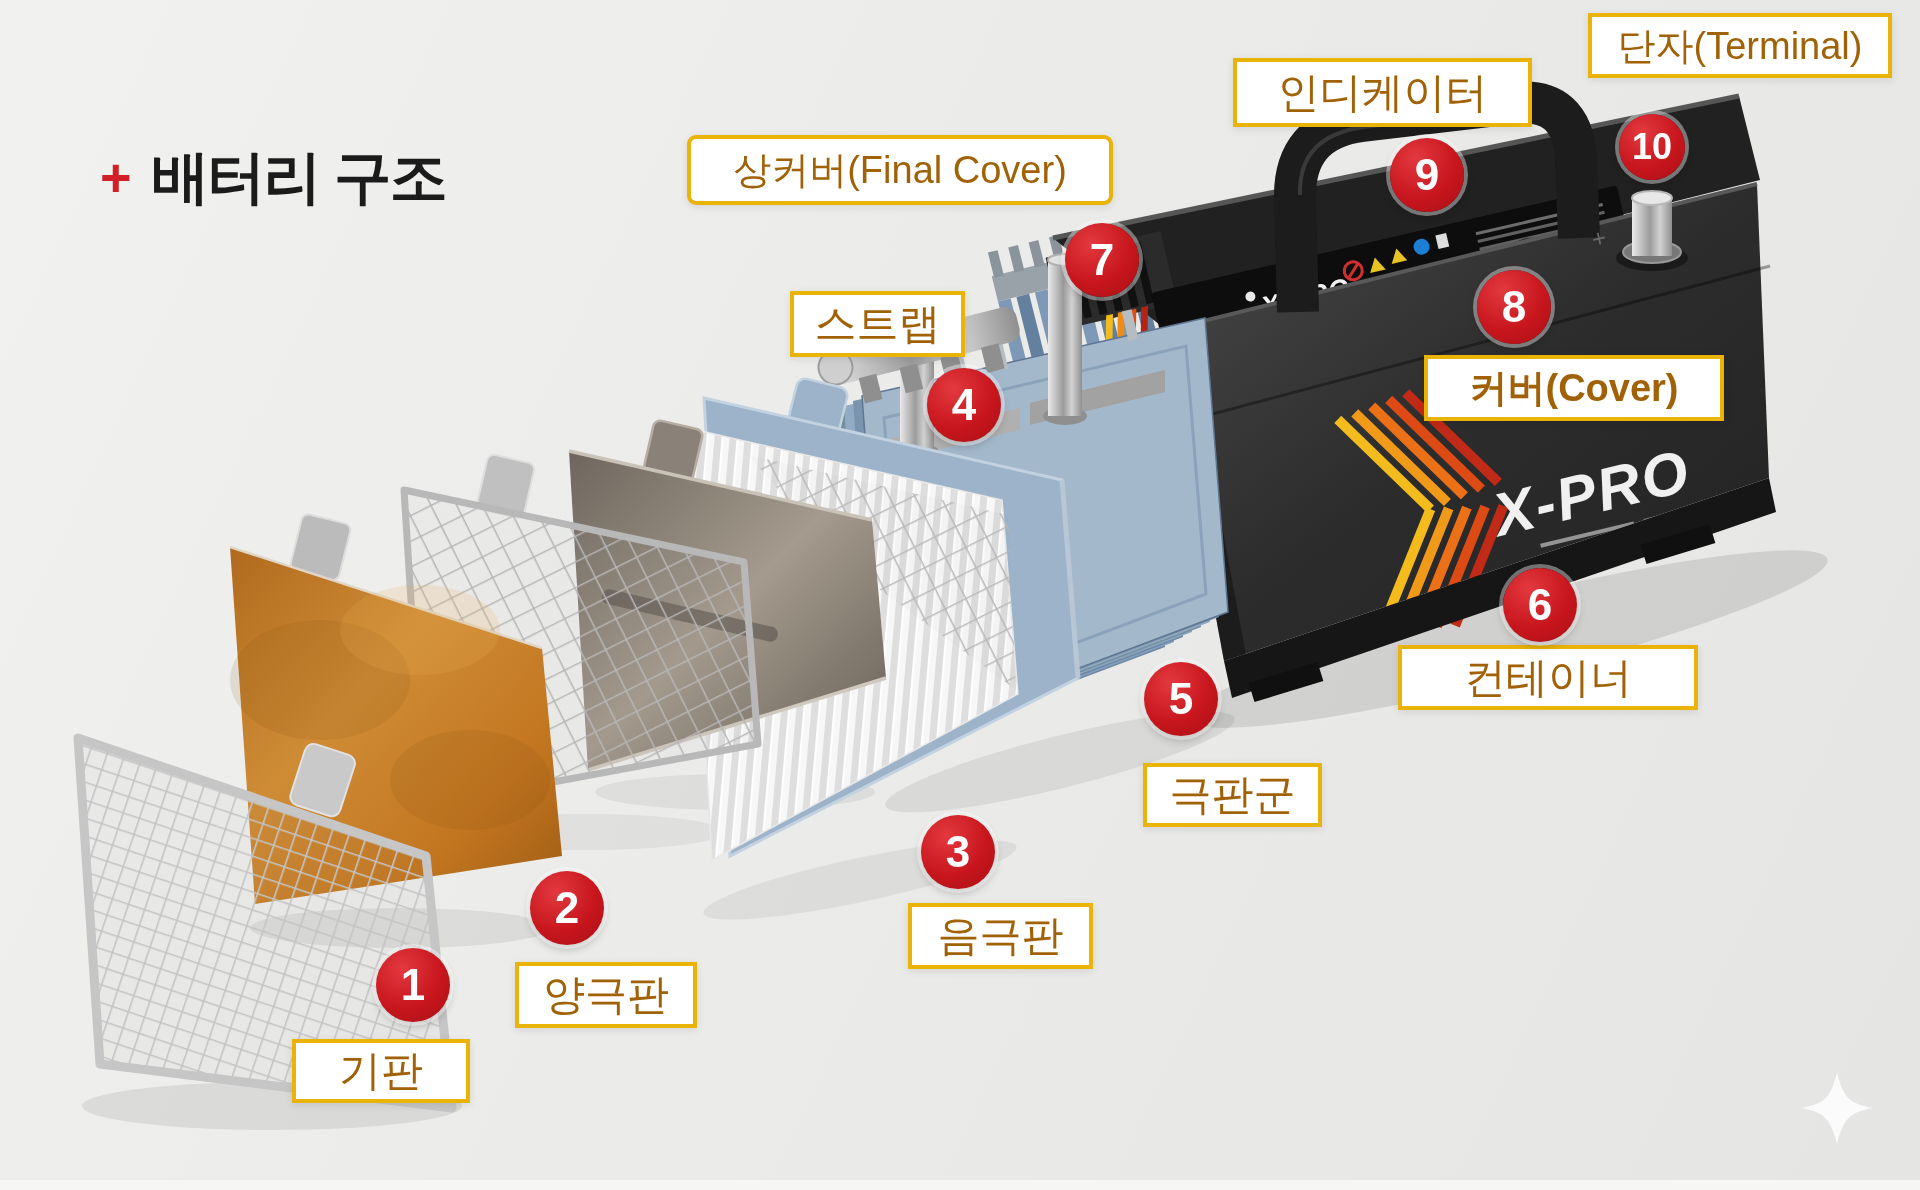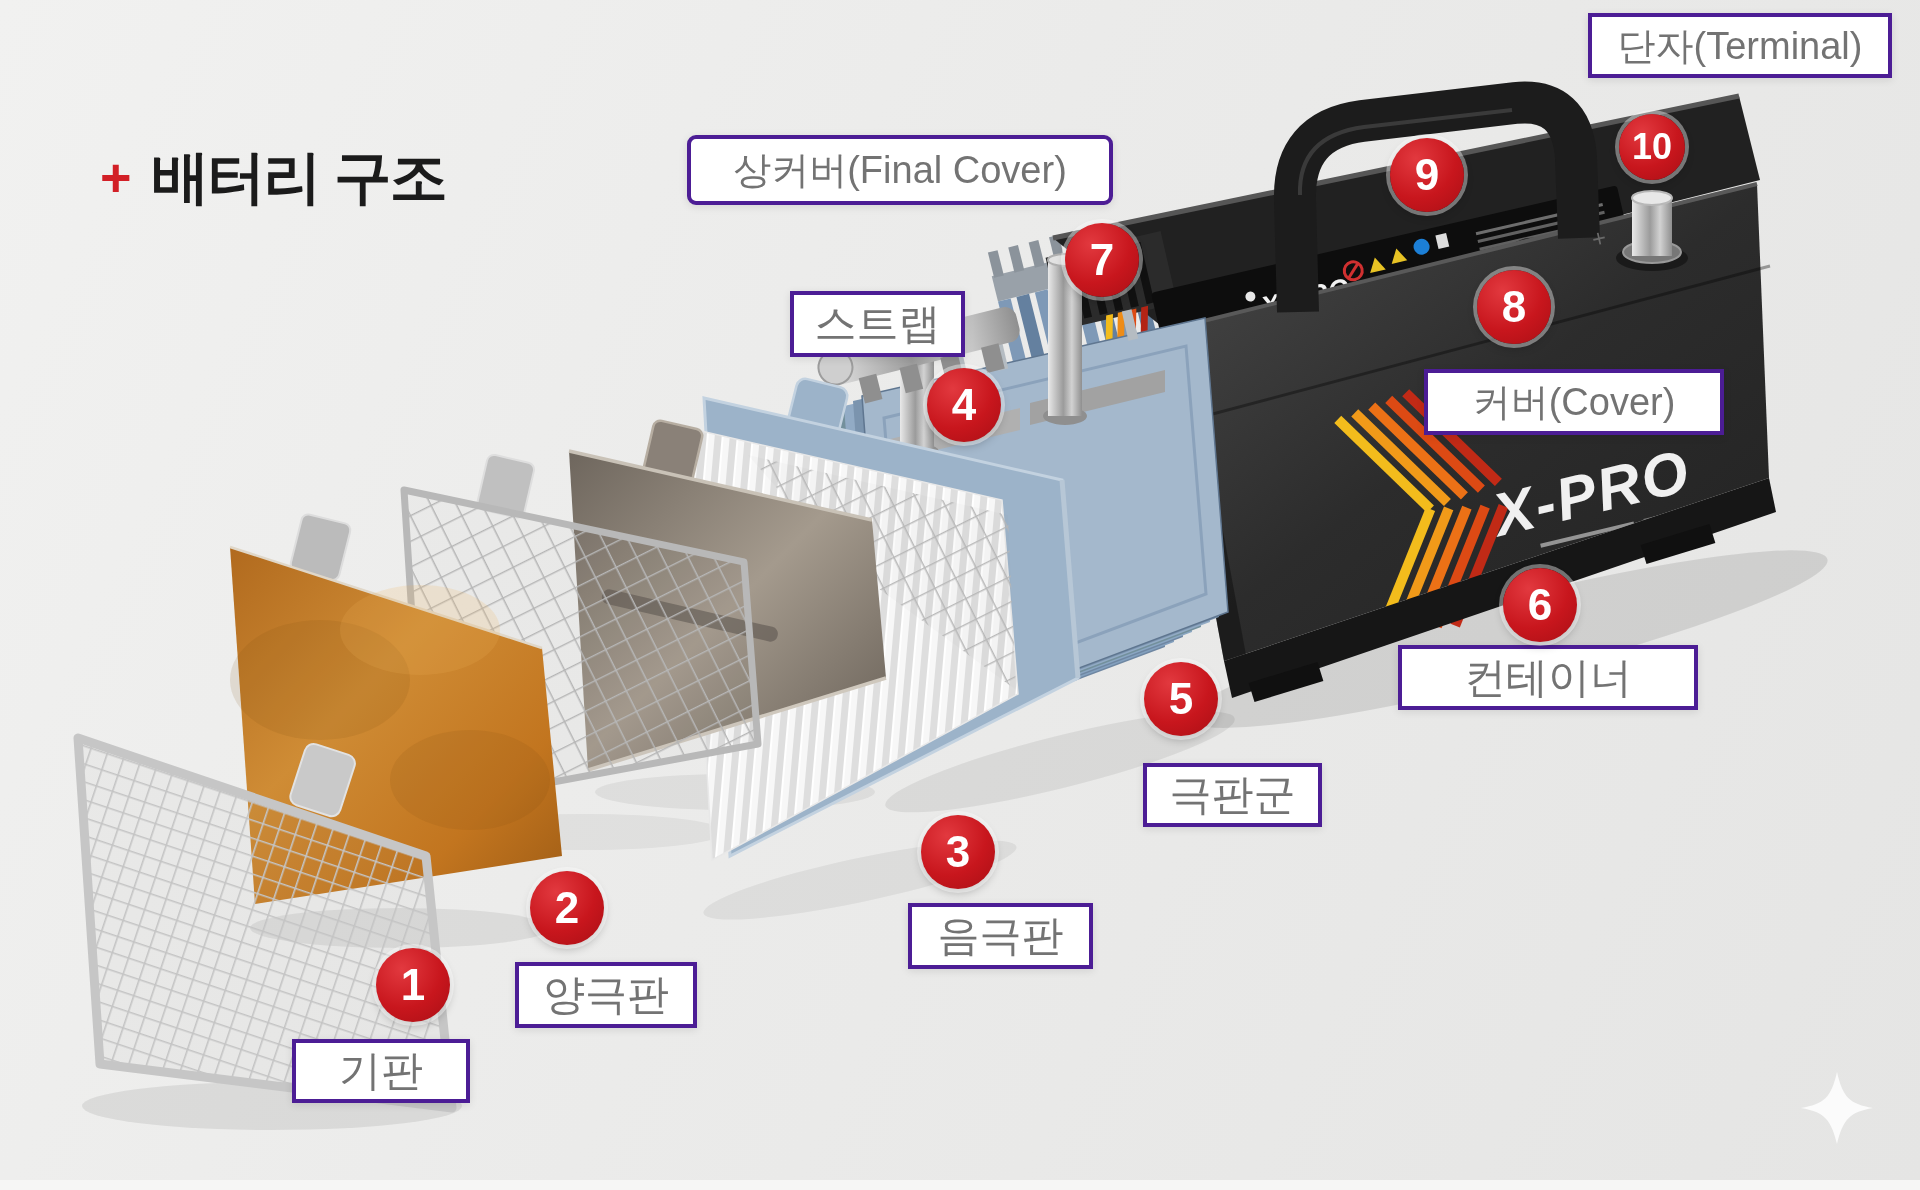--- a/index.html
+++ b/index.html
@@ -9,22 +9,22 @@
     background:linear-gradient(115deg,#f1f1f0 0%,#ebebea 45%,#e5e5e4 100%);
   }
   #stage{position:absolute;inset:0;width:1920px;height:1190px;}
   svg{position:absolute;left:0;top:0;}
   
   .title{position:absolute;left:100px;top:148px;display:flex;align-items:center;gap:20px;}
   .title .plus{color:#d21f26;font-size:54px;font-weight:800;line-height:1;}
   .title .txt{color:#1b1b1b;font-size:58px;font-weight:800;letter-spacing:-2px;line-height:1;text-align:right;}
   
   .lbl{
-    position:absolute;background:#ffffff;border:4px solid #4c1d95;box-sizing:border-box;
-    display:flex;align-items:center;justify-content:center;color:#737373;
+    position:absolute;background:#ffffff;border:4px solid #eab308;box-sizing:border-box;
+    display:flex;align-items:center;justify-content:center;color:#a16207;
     font-size:42px;line-height:1;box-shadow:0 2px 8px rgba(0,0,0,.10);white-space:nowrap;
   }
   .lbl.small{font-size:38px;}
   
   .badge{
     position:absolute;width:74px;height:74px;border-radius:50%;
     background:radial-gradient(circle at 35% 28%,#e2393f 0%,#c8161d 55%,#a90f15 100%);
     color:#fff;display:flex;align-items:center;justify-content:center;
     font-size:44px;font-weight:bold;
     box-shadow:0 0 0 4px rgba(255,255,255,.40),0 4px 10px rgba(0,0,0,.25);
@@ -286,21 +286,22 @@
   <span class="txt">배터리 구조</span>
 </div>
 
 <div class="lbl" style="left:292px;top:1039px;width:178px;height:64px;">기판</div>
 <div class="lbl" style="left:515px;top:962px;width:182px;height:66px;">양극판</div>
 <div class="lbl" style="left:908px;top:897px;width:185px;height:66px;margin-top:6px;">음극판</div>
 <div class="lbl" style="left:790px;top:291px;width:175px;height:66px;">스트랩</div>
 <div class="lbl" style="left:1143px;top:763px;width:179px;height:64px;">극판군</div>
 <div class="lbl" style="left:1398px;top:645px;width:300px;height:65px;">컨테이너</div>
 <div class="lbl small" style="left:687px;top:135px;width:426px;height:70px;border-radius:9px;">상커버(Final Cover)</div>
-<div class="lbl small" style="left:1424px;top:369px;width:300px;height:66px;">커버(Cover)</div>
+<div class="lbl small" style="left:1424px;top:355px;width:300px;height:66px;font-weight:bold;">커버(Cover)</div>
+<div class="lbl" style="left:1233px;top:58px;width:299px;height:69px;">인디케이터</div>
 <div class="lbl small" style="left:1588px;top:13px;width:304px;height:65px;">단자(Terminal)</div>
 
 <div class="badge" style="left:376px;top:948px;">1</div>
 <div class="badge" style="left:530px;top:871px;">2</div>
 <div class="badge" style="left:921px;top:815px;">3</div>
 <div class="badge" style="left:927px;top:368px;">4</div>
 <div class="badge" style="left:1144px;top:662px;">5</div>
 <div class="badge" style="left:1503px;top:568px;">6</div>
 <div class="badge" style="left:1065px;top:223px;">7</div>
 <div class="badge" style="left:1477px;top:270px;">8</div>

